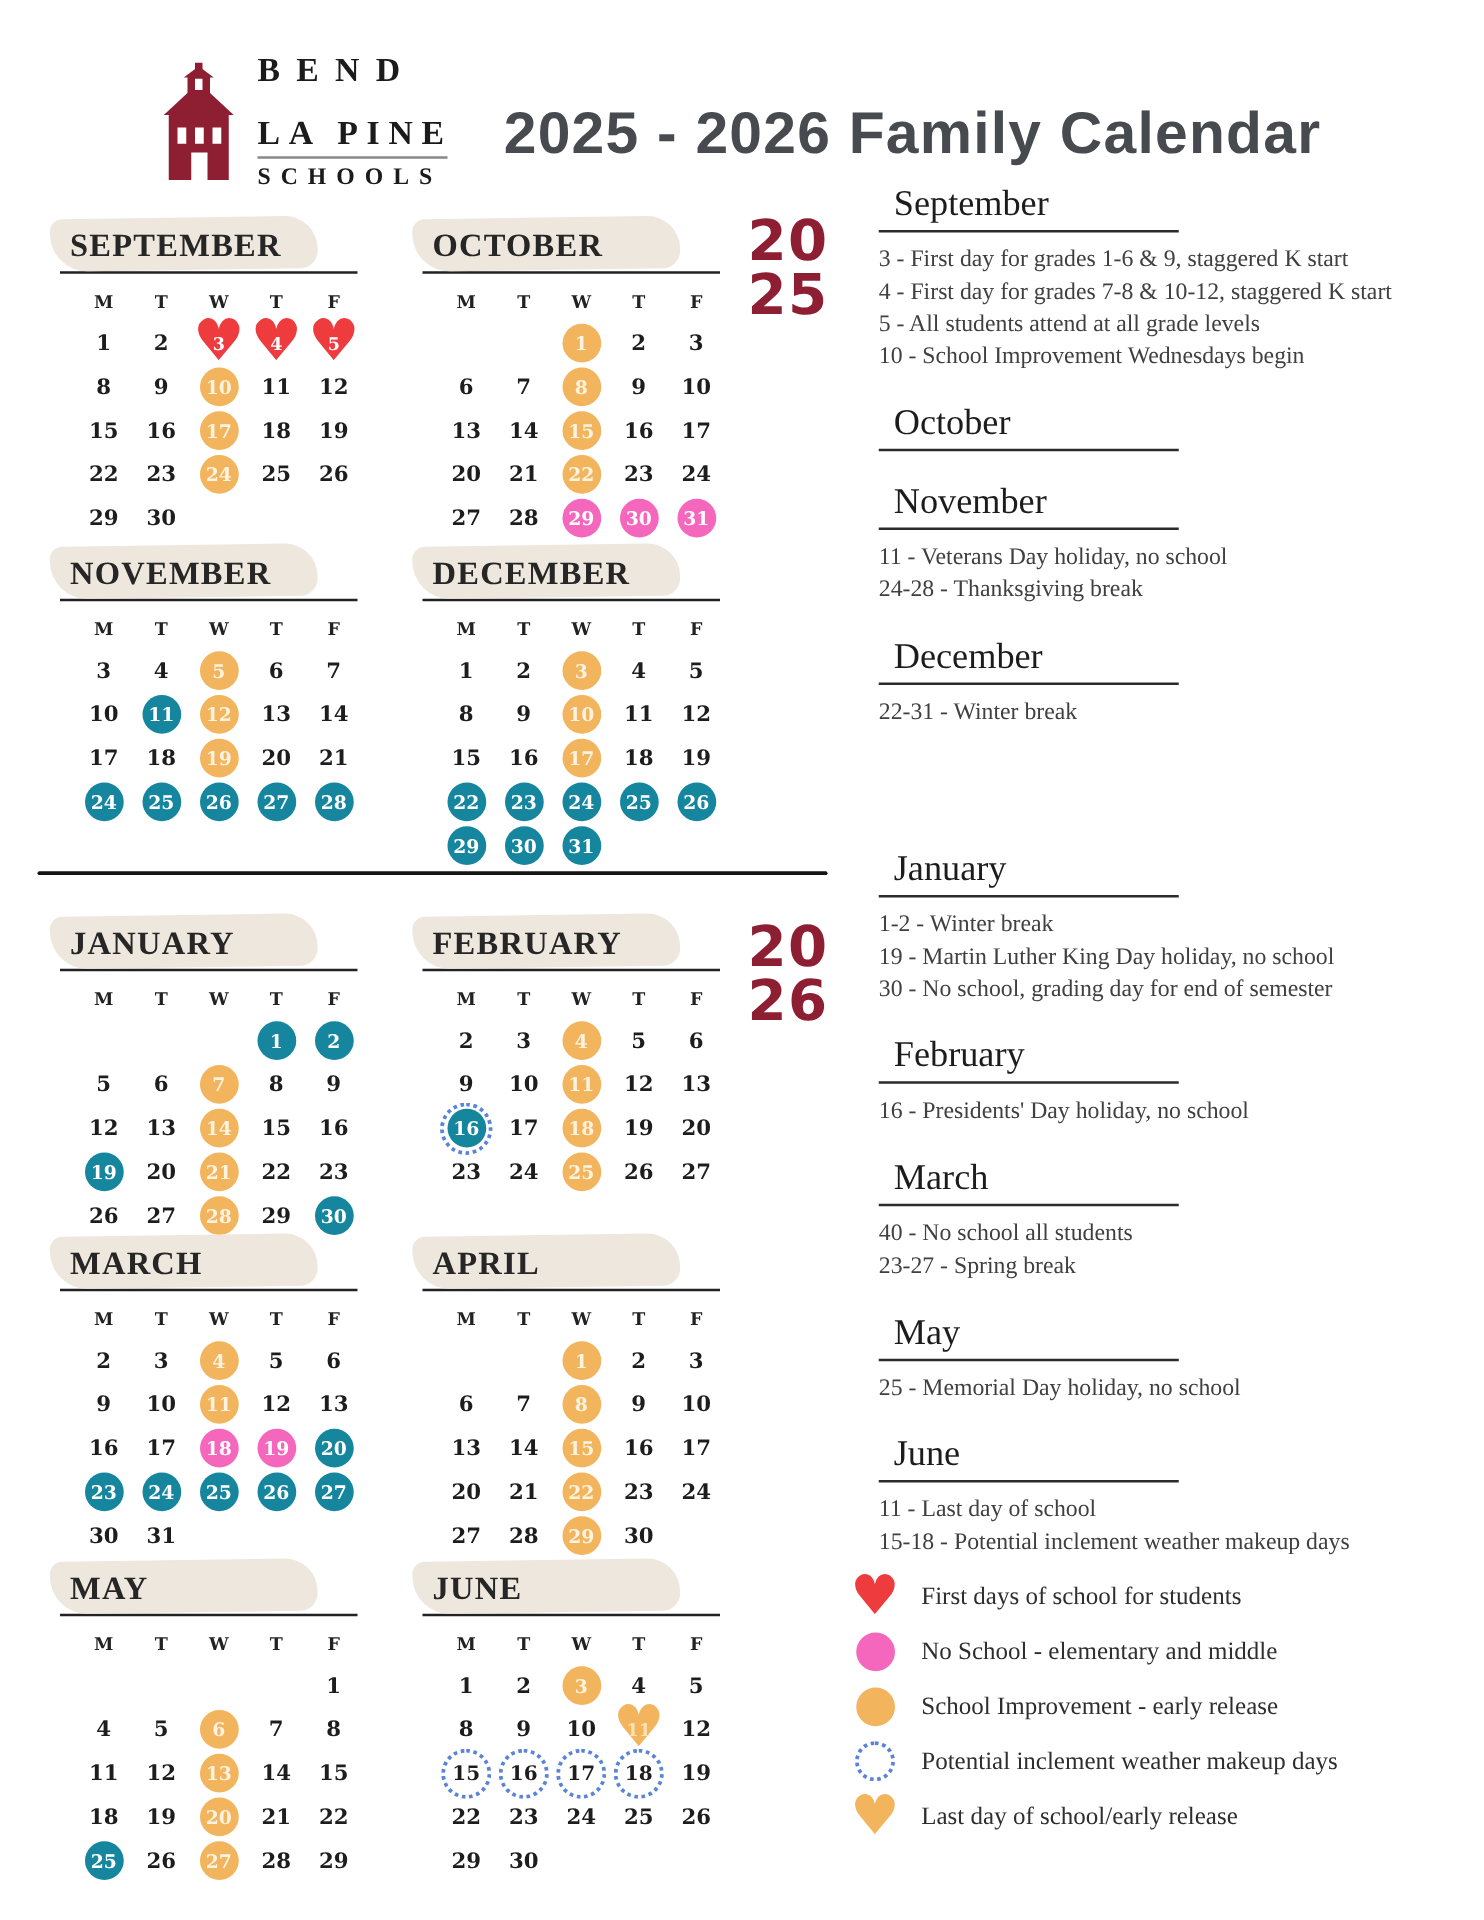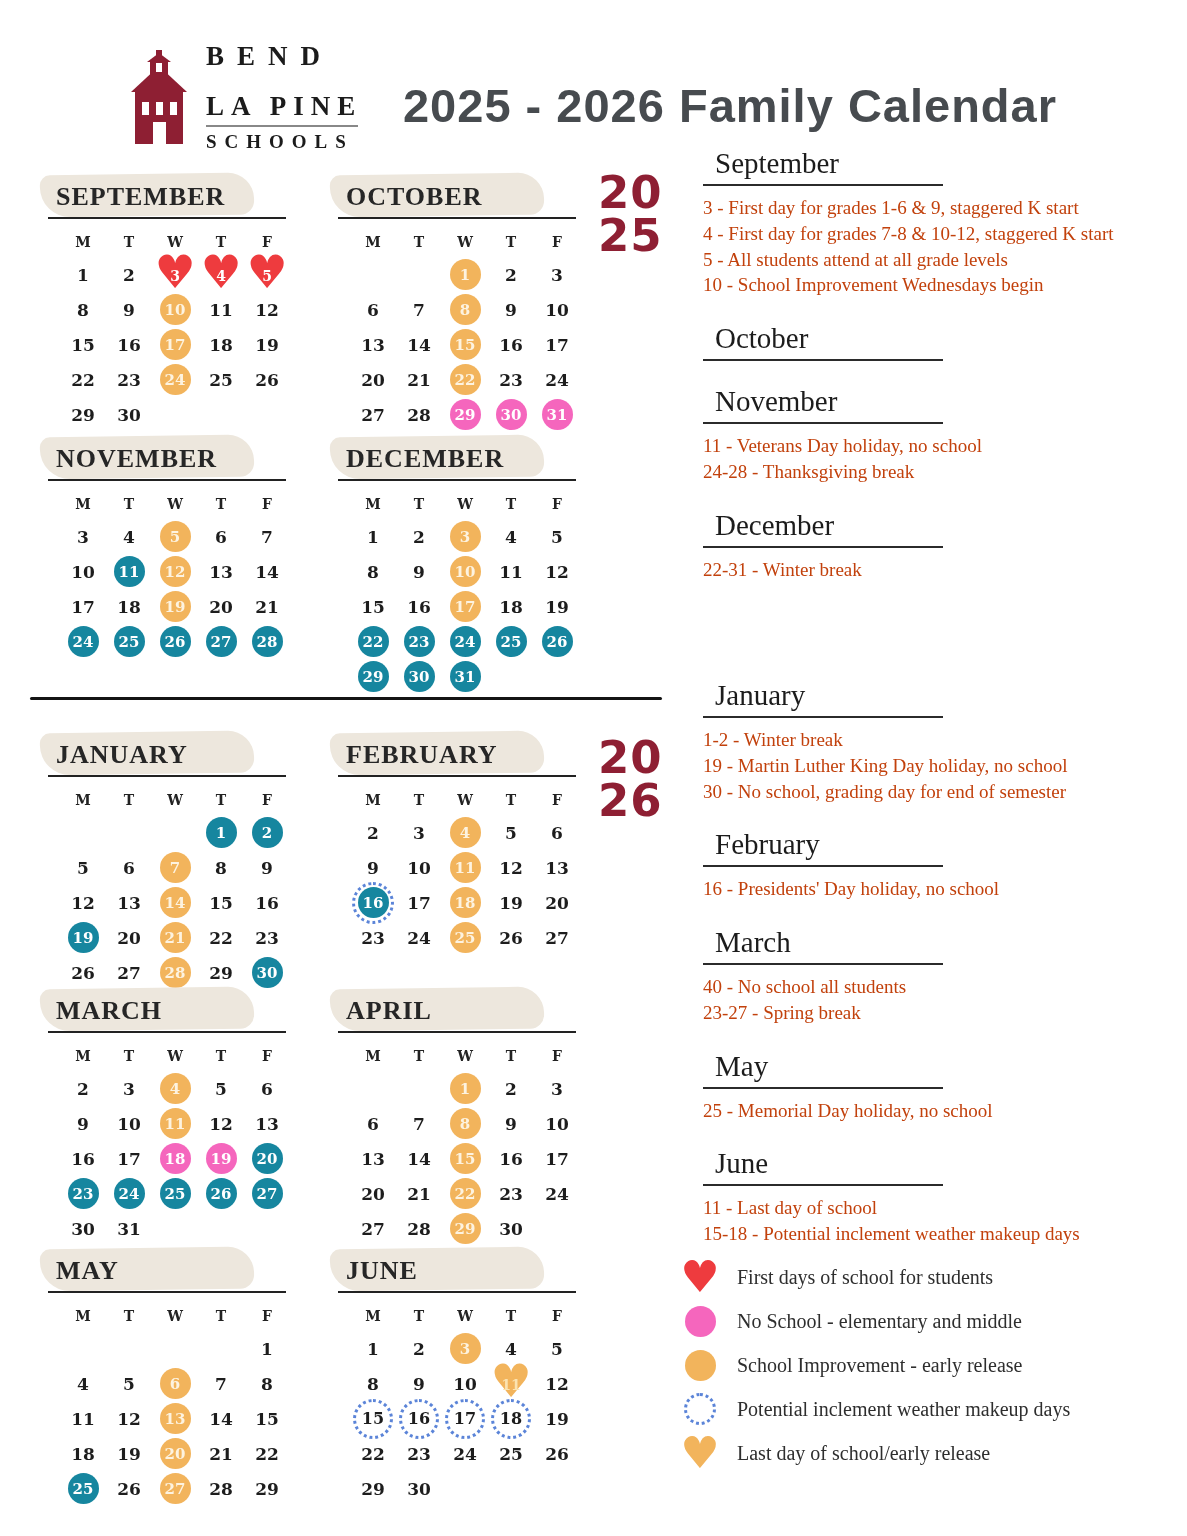--- a/index.html
+++ b/index.html
@@ -65,21 +65,21 @@
   .year-top{left:598px;top:172px;}
   .year-bottom{left:598px;top:737px;}
 
   
   .events-col{position:absolute;width:470px;}
   .events-top{left:703px;top:148px;}
   .events-bottom{left:703px;top:680px;}
   .ev-block{margin-bottom:25px;}
   .ev-head{font-size:29px;color:#1c1c1c;padding-left:12px;line-height:1.1;}
   .ev-rule{width:240px;border-bottom:2px solid #2b2b2b;margin:4px 0 9px 0;}
-  .ev-item{font-size:19px;line-height:1.36;color:#c2410c;}
+  .ev-item{font-size:19px;line-height:1.36;color:#404040;}
 
   
   .legend{position:absolute;left:680px;top:1260px;width:490px;}
   .legend-row{display:flex;align-items:center;gap:17px;margin-bottom:10px;min-height:34px;}
   .legend-icon{width:40px;display:flex;align-items:center;justify-content:center;flex:0 0 40px;}
   .legend-label{font-size:20px;color:#2e2e2e;}
   .lg-circle{width:31px;height:31px;border-radius:50%;}
   .lg-heart{font-family:"DejaVu Sans", sans-serif;font-size:44px;line-height:34px;}
   .lg-ring{width:32px;height:32px;border-radius:50%;border:3px dotted var(--ring-blue);background:#fff;}
 </style>

